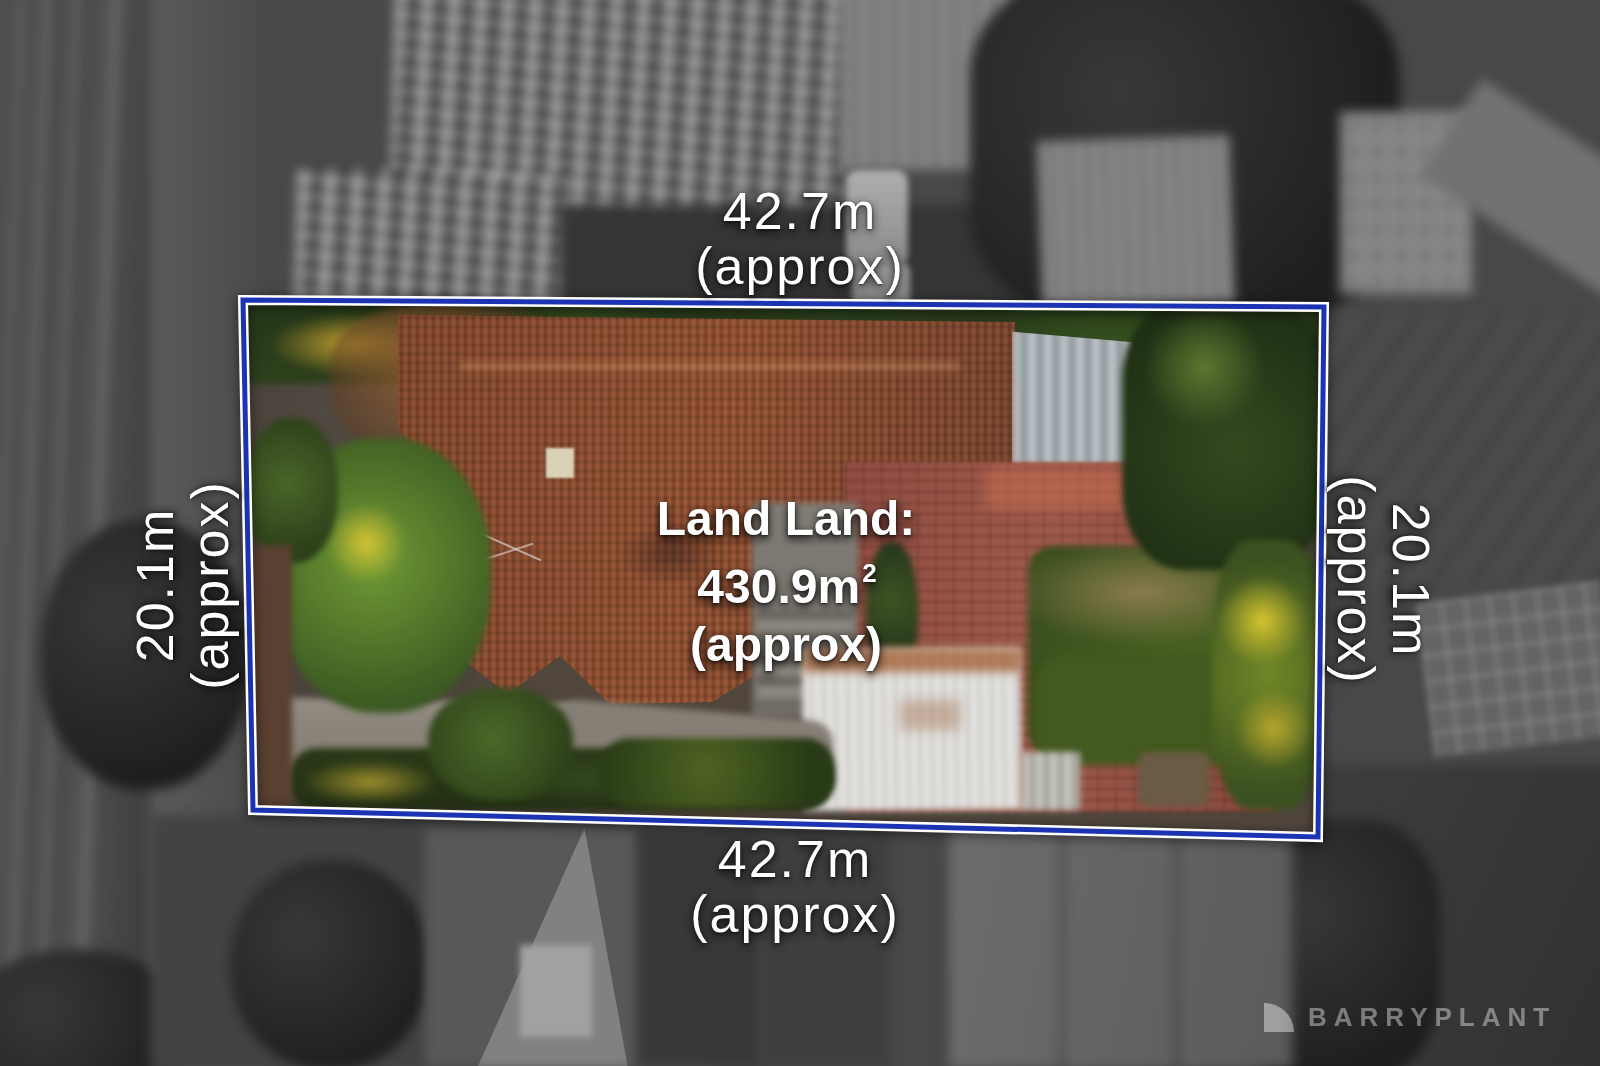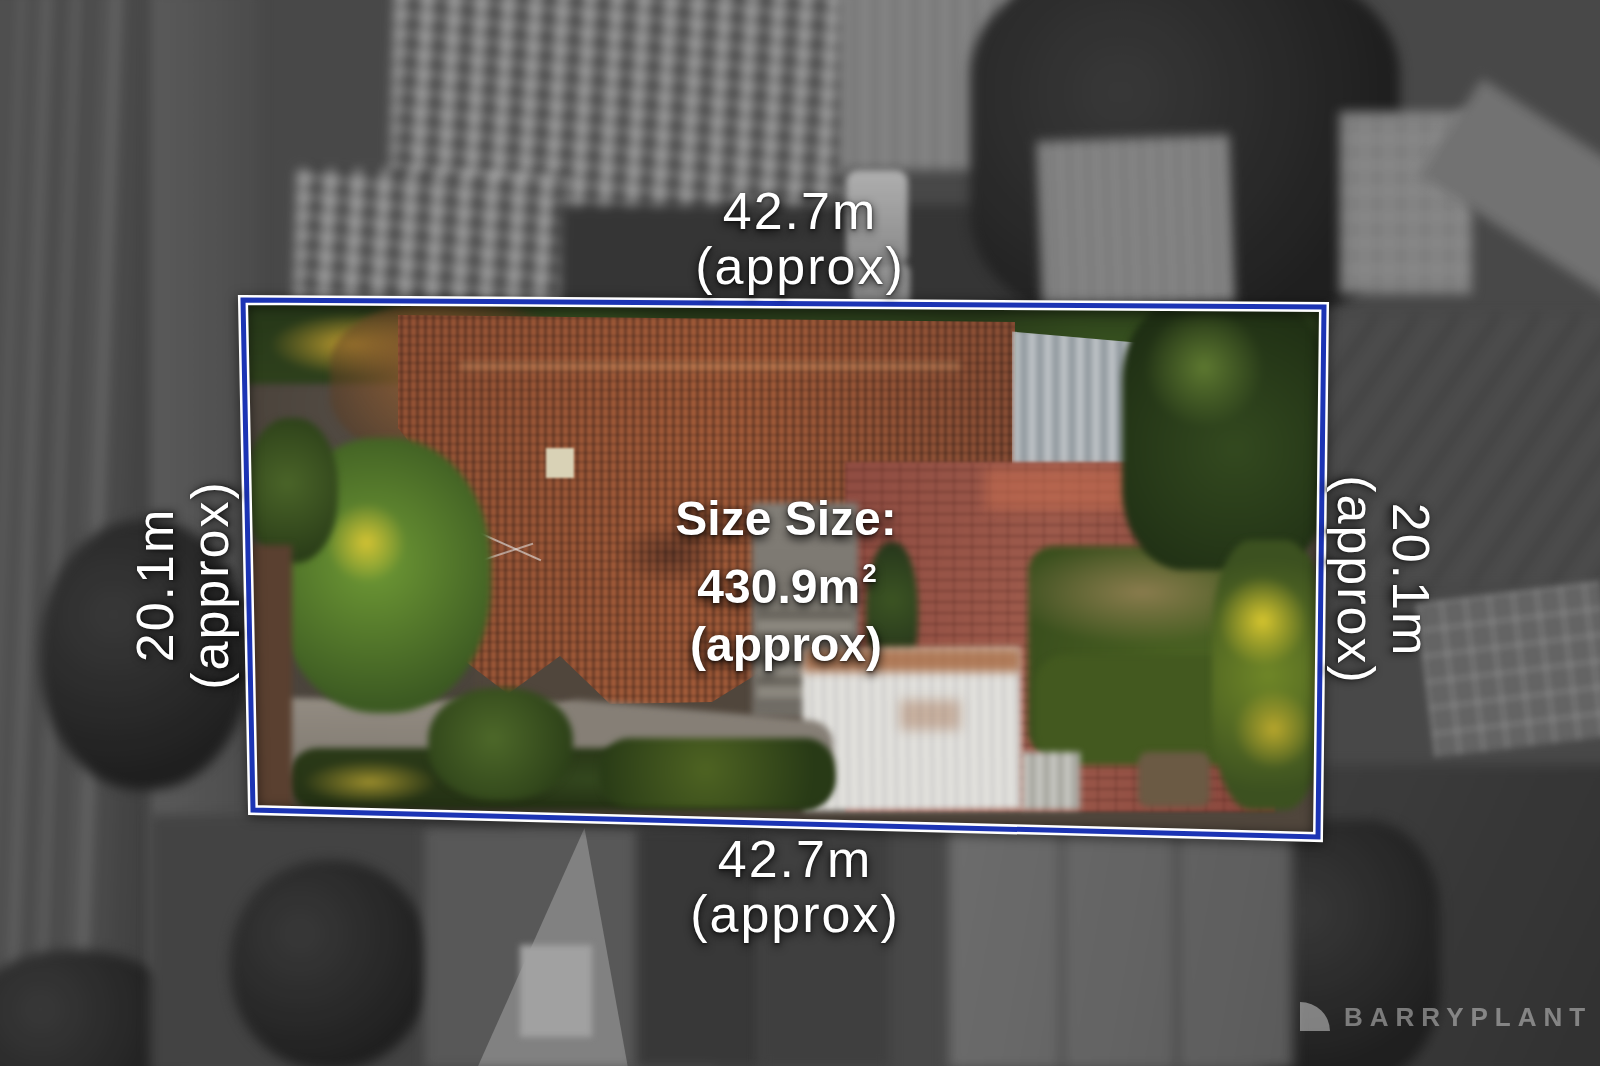--- a/index.html
+++ b/index.html
@@ -45,21 +45,21 @@
        letter-spacing:2px;text-align:center;white-space:nowrap;
        text-shadow:0 3px 10px rgba(0,0,0,0.85),0 1px 3px rgba(0,0,0,0.6);}
   .dim-top{left:800px;top:184px;transform:translateX(-50%);}
   .dim-bottom{left:795px;top:832px;transform:translateX(-50%);}
   .dim-left{left:183px;top:585px;transform:translate(-50%,-50%) rotate(-90deg);}
   .dim-right{left:1383px;top:580px;transform:translate(-50%,-50%) rotate(90deg);}
   .land-size{position:absolute;left:786px;top:582px;transform:translate(-50%,-50%);
        color:#fff;font-size:48px;line-height:58px;font-weight:700;text-align:center;
        white-space:nowrap;text-shadow:0 4px 10px rgba(0,0,0,0.9),0 1px 3px rgba(0,0,0,0.6);}
   .land-size sup{font-size:26px;font-weight:700;position:relative;top:-4px;left:2px;}
-  .watermark{position:absolute;left:1300px;top:1002px;display:flex;align-items:flex-start;}
+  .watermark{position:absolute;left:1264px;top:1002px;display:flex;align-items:center;}
   .wm-icon{width:30px;height:29px;background:rgba(255,255,255,0.42);
        border-radius:0 100% 0 0;margin-right:14px;}
   .wm-text{color:rgba(255,255,255,0.40);font-size:26px;font-weight:600;letter-spacing:7px;}
 </style>
 </head>
 <body>
 
 <div class="scene">
 
   <div class="abs road-left bl"></div>
@@ -170,21 +170,21 @@
   <div class="dim dim-left">
     <div>20.1m</div>
     <div>(approx)</div>
   </div>
   <div class="dim dim-right">
     <div>20.1m</div>
     <div>(approx)</div>
   </div>
 
   <div class="land-size">
-    <div>Size Size:</div>
+    <div>Land Land:</div>
     <div><span>430.9m</span><sup>2</sup></div>
     <div>(approx)</div>
   </div>
 
   <div class="watermark">
     <div class="wm-icon"></div>
     <div class="wm-text">BARRYPLANT</div>
   </div>
 
 </div>

